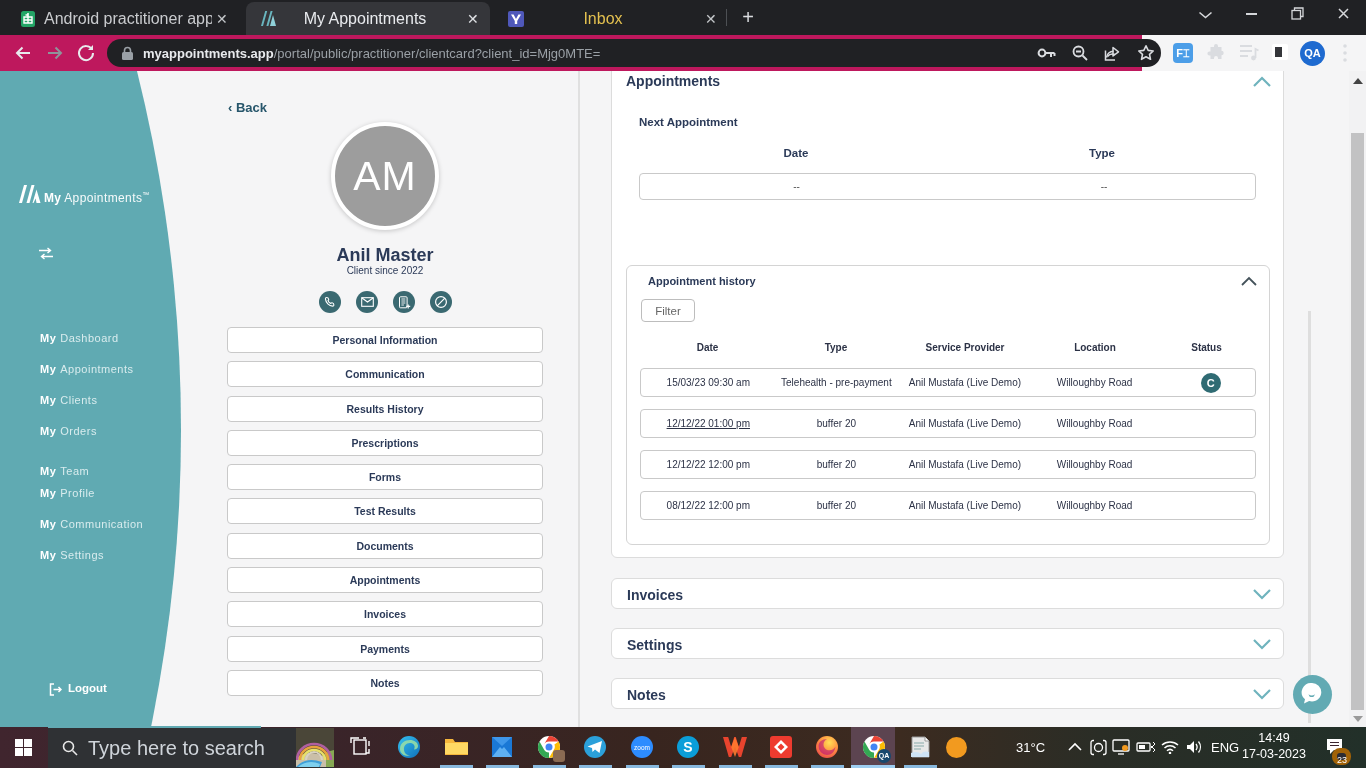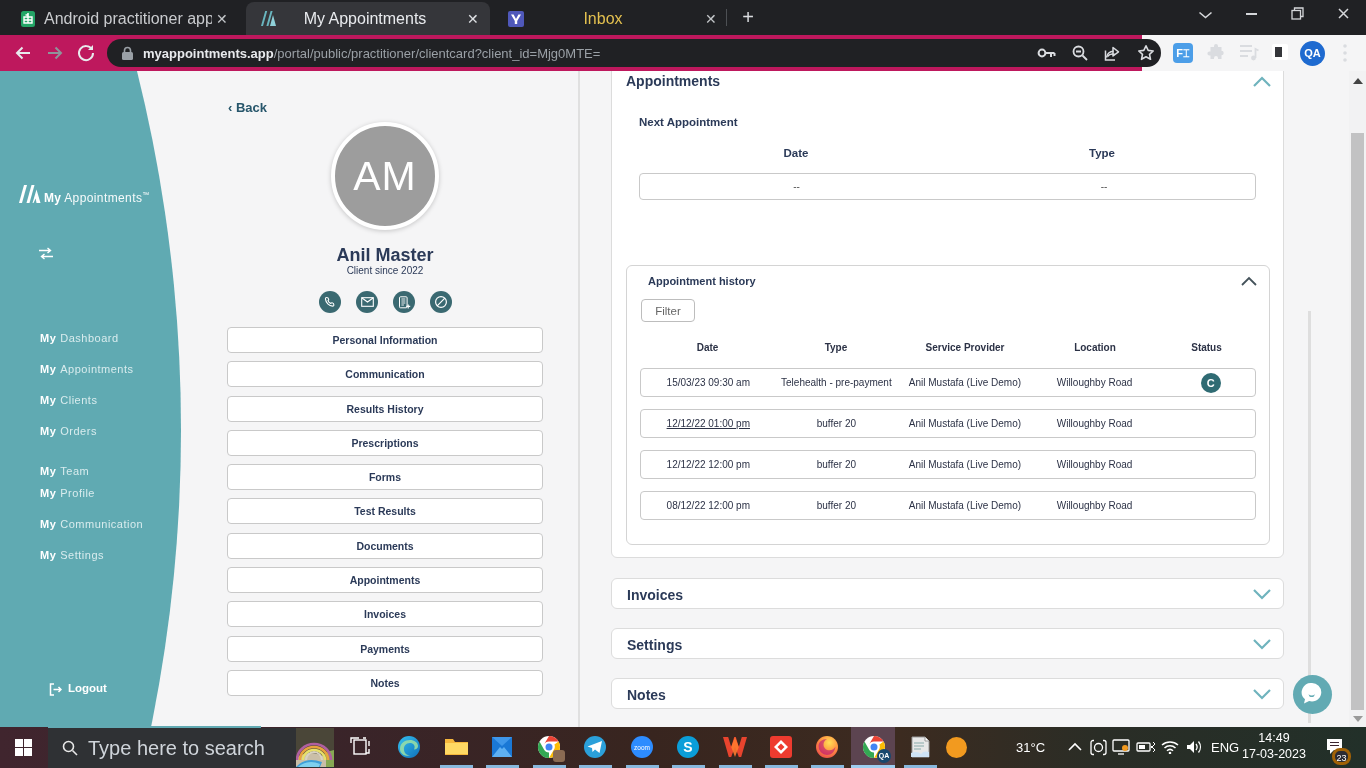--- a/index.html
+++ b/index.html
@@ -501,14 +501,14 @@
       <path d="M1 5h3l4-4v12L4 9H1z" fill="#fff"></path>
       <path d="M10 4a5 5 0 0 1 0 6M12.5 1.5a9 9 0 0 1 0 11" stroke="#fff" stroke-width="1.3" fill="none"></path>
     </svg>
   <div class="tray" style="left:1211px; top:740px; font-size:13px;">ENG</div>
   <div class="tray" style="left:1224px; top:731px; width:100px; text-align:center; font-size:12.5px;">14:49</div>
   <div class="tray" style="left:1224px; top:747px; width:100px; text-align:center; font-size:12.5px;">17-03-2023</div>
   <svg class="abs" style="left:1325px; top:737px;" width="19" height="17" viewBox="0 0 19 17">
       <path d="M2 2h15v11H9l-4 4v-4H2z" fill="#fff"></path>
       <path d="M5 5.5h9M5 8.5h9" stroke="#3a2530" stroke-width="1.2"></path>
     </svg>
-  <div class="abs" style="left:1332px; top:748px; width:19px; height:17px; border-radius:8px; background:#2b2b33; border:3px solid #a16207; color:#fff; font-size:9px; text-align:center; line-height:14px;">23</div>
+  <div class="abs" style="left:1332px; top:748px; width:19px; height:17px; border-radius:8px; background:#2b2b33; border:5px solid #a16207; color:#fff; font-size:9px; text-align:center; line-height:14px;">23</div>
 </div>
 
 </body></html>

